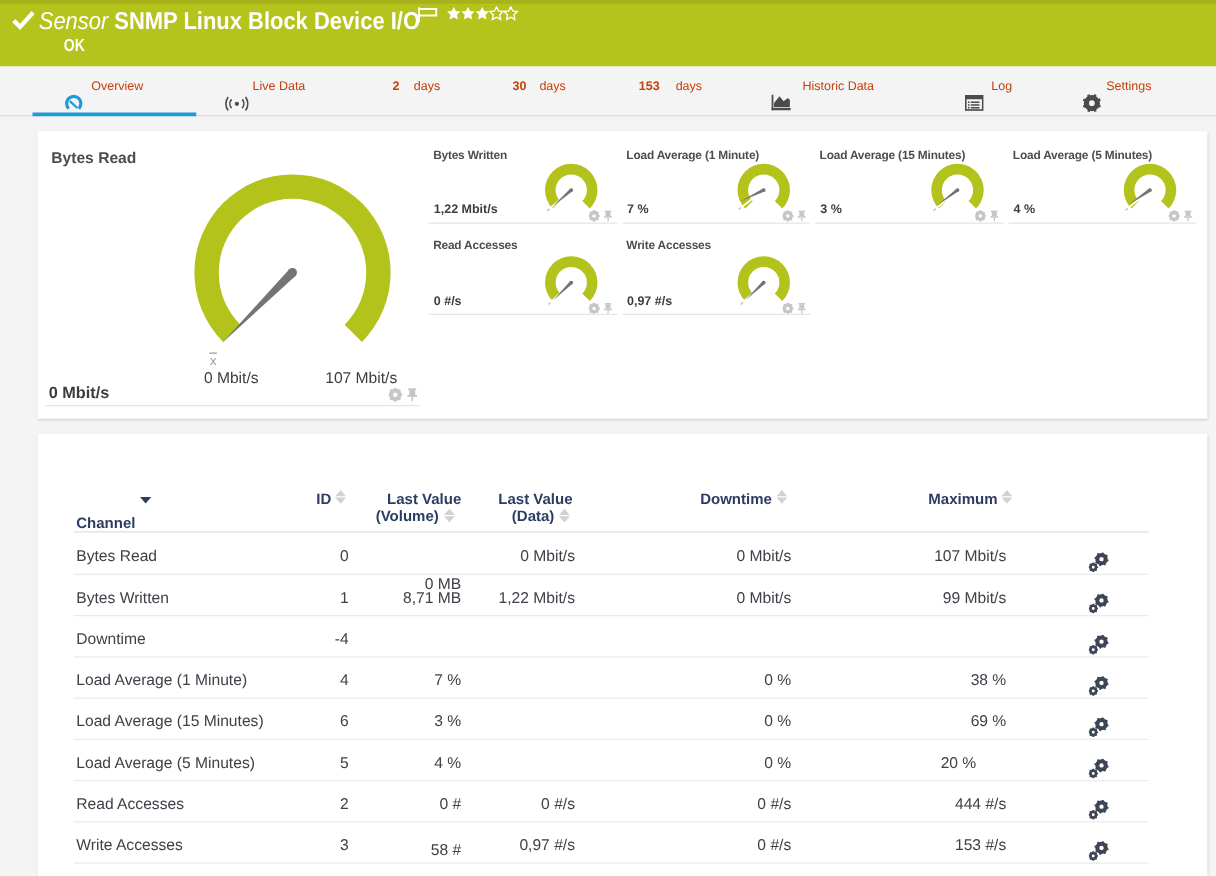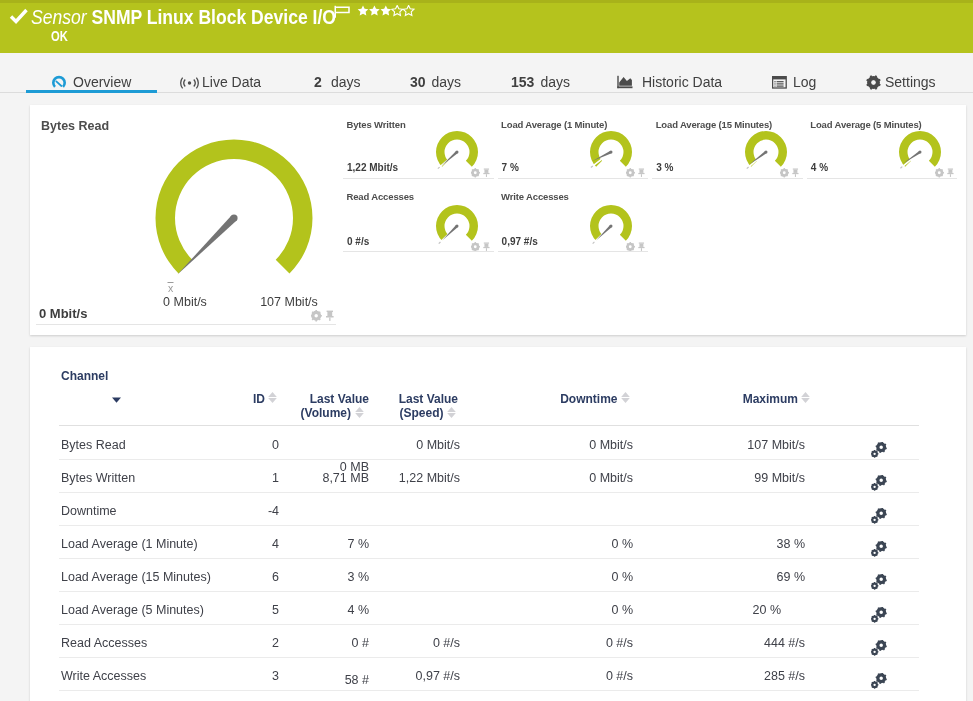--- a/index.html
+++ b/index.html
@@ -1,20 +1,20 @@
 <!DOCTYPE html>
 <html><head><meta charset="utf-8"><style>
 *{margin:0;padding:0;box-sizing:border-box}
 html,body{width:973px;height:701px;background:#f4f4f4;font-family:"Liberation Sans",sans-serif;position:relative;overflow:hidden}
 .abs{position:absolute}
 .panel{position:absolute;background:#fff;box-shadow:0 1px 2px rgba(0,0,0,0.16)}
 .sgt{position:absolute;font-size:9.5px;font-weight:bold;color:#4d4d4d;white-space:nowrap;letter-spacing:-0.15px}
 .sgv{position:absolute;font-size:10px;font-weight:bold;color:#3d3d3d;white-space:nowrap}
 .cellline{position:absolute;height:1px;background:#e5e5e5}
-.tab{position:absolute;top:74px;font-size:14px;color:#404040;white-space:nowrap}
+.tab{position:absolute;top:64px;font-size:10px;color:#c2410c;white-space:nowrap}
 .th{position:absolute;font-size:12px;font-weight:bold;color:#2c3c62;white-space:nowrap}
 .td{position:absolute;font-size:12.5px;color:#3f4149;white-space:nowrap}
 .tdr{position:absolute;font-size:12.5px;color:#3f4149;white-space:nowrap;width:200px;text-align:right}
 .rowline{position:absolute;height:1px;background:#ebebeb;left:59px;width:860px}
 </style></head><body>
 <div class="abs" style="left:0;top:0;width:973px;height:53px;background:#b5c31d"></div>
 <div class="abs" style="left:0;top:0;width:973px;height:3px;background:#a8b21a"></div>
 <svg width="20" height="17" viewBox="0 0 20 17" class="abs" style="left:9px;top:8px">
     <path d="M2,8.5 L7,13.5 L17.5,2" fill="none" stroke="#fff" stroke-width="3.4"></path>
   </svg>
@@ -292,37 +292,37 @@
       <g fill="#c6c6c6" transform="translate(15.0,0.6) scale(1.0)">
         <rect x="0.6" y="0" width="6.4" height="1.4"></rect>
         <rect x="1.4" y="1.4" width="4.8" height="4.0"></rect>
         <rect x="0" y="5.4" width="7.6" height="1.5"></rect>
         <rect x="3.2" y="6.9" width="1.3" height="3.4"></rect>
       </g>
     </g>
   </svg>
 <div class="cellline" style="left:497.6px;top:251.0px;width:150.5px"></div>
 <div class="panel" style="left:30px;top:347px;width:936px;height:360px"></div>
-<div class="th" style="left:61px;top:369px">Channel</div>
+<div class="th" style="left:61px;top:411px">Channel</div>
 <svg width="9" height="6" viewBox="0 0 9 6" class="abs" style="left:112px;top:397px">
     <path d="M0,0.5 L9,0.5 L4.5,5.8 Z" fill="#2c3c62"></path>
   </svg>
 <div class="th" style="left:65px;top:391.5px;width:200px;text-align:right">ID</div>
 <svg width="9" height="11" viewBox="0 0 9 11" style="position:absolute;left:268.3px;top:391.5px">
     <path d="M4.5,0 L8.8,5 L0.2,5 Z" fill="#d2d2d6"></path>
     <path d="M4.5,11 L8.8,6 L0.2,6 Z" fill="#d2d2d6"></path>
   </svg>
 <div class="th" style="left:169px;top:391.5px;width:200px;text-align:right">Last Value</div>
 <div class="th" style="left:151px;top:406px;width:200px;text-align:right">(Volume)</div>
 <svg width="9" height="11" viewBox="0 0 9 11" style="position:absolute;left:354.8px;top:407px">
     <path d="M4.5,0 L8.8,5 L0.2,5 Z" fill="#d2d2d6"></path>
     <path d="M4.5,11 L8.8,6 L0.2,6 Z" fill="#d2d2d6"></path>
   </svg>
 <div class="th" style="left:258px;top:391.5px;width:200px;text-align:right">Last Value</div>
-<div class="th" style="left:243.5px;top:406px;width:200px;text-align:right">(Speed)</div>
+<div class="th" style="left:243.5px;top:406px;width:200px;text-align:right">(Data)</div>
 <svg width="9" height="11" viewBox="0 0 9 11" style="position:absolute;left:447.3px;top:407px">
     <path d="M4.5,0 L8.8,5 L0.2,5 Z" fill="#d2d2d6"></path>
     <path d="M4.5,11 L8.8,6 L0.2,6 Z" fill="#d2d2d6"></path>
   </svg>
 <div class="th" style="left:417.5px;top:391.5px;width:200px;text-align:right">Downtime</div>
 <svg width="9" height="11" viewBox="0 0 9 11" style="position:absolute;left:620.8px;top:391.5px">
     <path d="M4.5,0 L8.8,5 L0.2,5 Z" fill="#d2d2d6"></path>
     <path d="M4.5,11 L8.8,6 L0.2,6 Z" fill="#d2d2d6"></path>
   </svg>
 <div class="th" style="left:598px;top:391.5px;width:200px;text-align:right">Maximum</div>
@@ -511,21 +511,21 @@
     <line x1="1.96" y1="10.16" x2="0.89" y2="9.09" stroke="#3c4654" stroke-width="1.3"></line>
     <line x1="3.60" y1="9.48" x2="3.60" y2="7.97" stroke="#3c4654" stroke-width="1.3"></line>
     <line x1="5.24" y1="10.16" x2="6.31" y2="9.09" stroke="#3c4654" stroke-width="1.3"></line>
   </svg>
 <div class="rowline" style="top:656.5px"></div>
 <div class="td" style="left:61px;top:669.2px">Write Accesses</div>
 <div class="tdr" style="left:79px;top:669.2px">3</div>
 <div class="tdr" style="left:169px;top:673px">58 #</div>
 <div class="tdr" style="left:260px;top:669.2px">0,97 #/s</div>
 <div class="tdr" style="left:433px;top:669.2px">0 #/s</div>
-<div class="tdr" style="left:605px;top:669.2px">285 #/s</div>
+<div class="tdr" style="left:605px;top:669.2px">153 #/s</div>
 <svg width="17" height="16" viewBox="0 0 17 16" style="position:absolute;left:871px;top:672.8px">
     <circle cx="10.2" cy="5.3" r="3.35" fill="none" stroke="#3c4654" stroke-width="3.22"></circle>
     <line x1="13.56" y1="6.02" x2="15.75" y2="6.48" stroke="#3c4654" stroke-width="1.5"></line>
     <line x1="12.07" y1="8.19" x2="13.29" y2="10.06" stroke="#3c4654" stroke-width="1.5"></line>
     <line x1="9.48" y1="8.66" x2="9.02" y2="10.85" stroke="#3c4654" stroke-width="1.5"></line>
     <line x1="7.31" y1="7.17" x2="5.44" y2="8.39" stroke="#3c4654" stroke-width="1.5"></line>
     <line x1="6.84" y1="4.58" x2="4.65" y2="4.12" stroke="#3c4654" stroke-width="1.5"></line>
     <line x1="8.33" y1="2.41" x2="7.11" y2="0.54" stroke="#3c4654" stroke-width="1.5"></line>
     <line x1="10.92" y1="1.94" x2="11.38" y2="-0.25" stroke="#3c4654" stroke-width="1.5"></line>
     <line x1="13.09" y1="3.43" x2="14.96" y2="2.21" stroke="#3c4654" stroke-width="1.5"></line>

